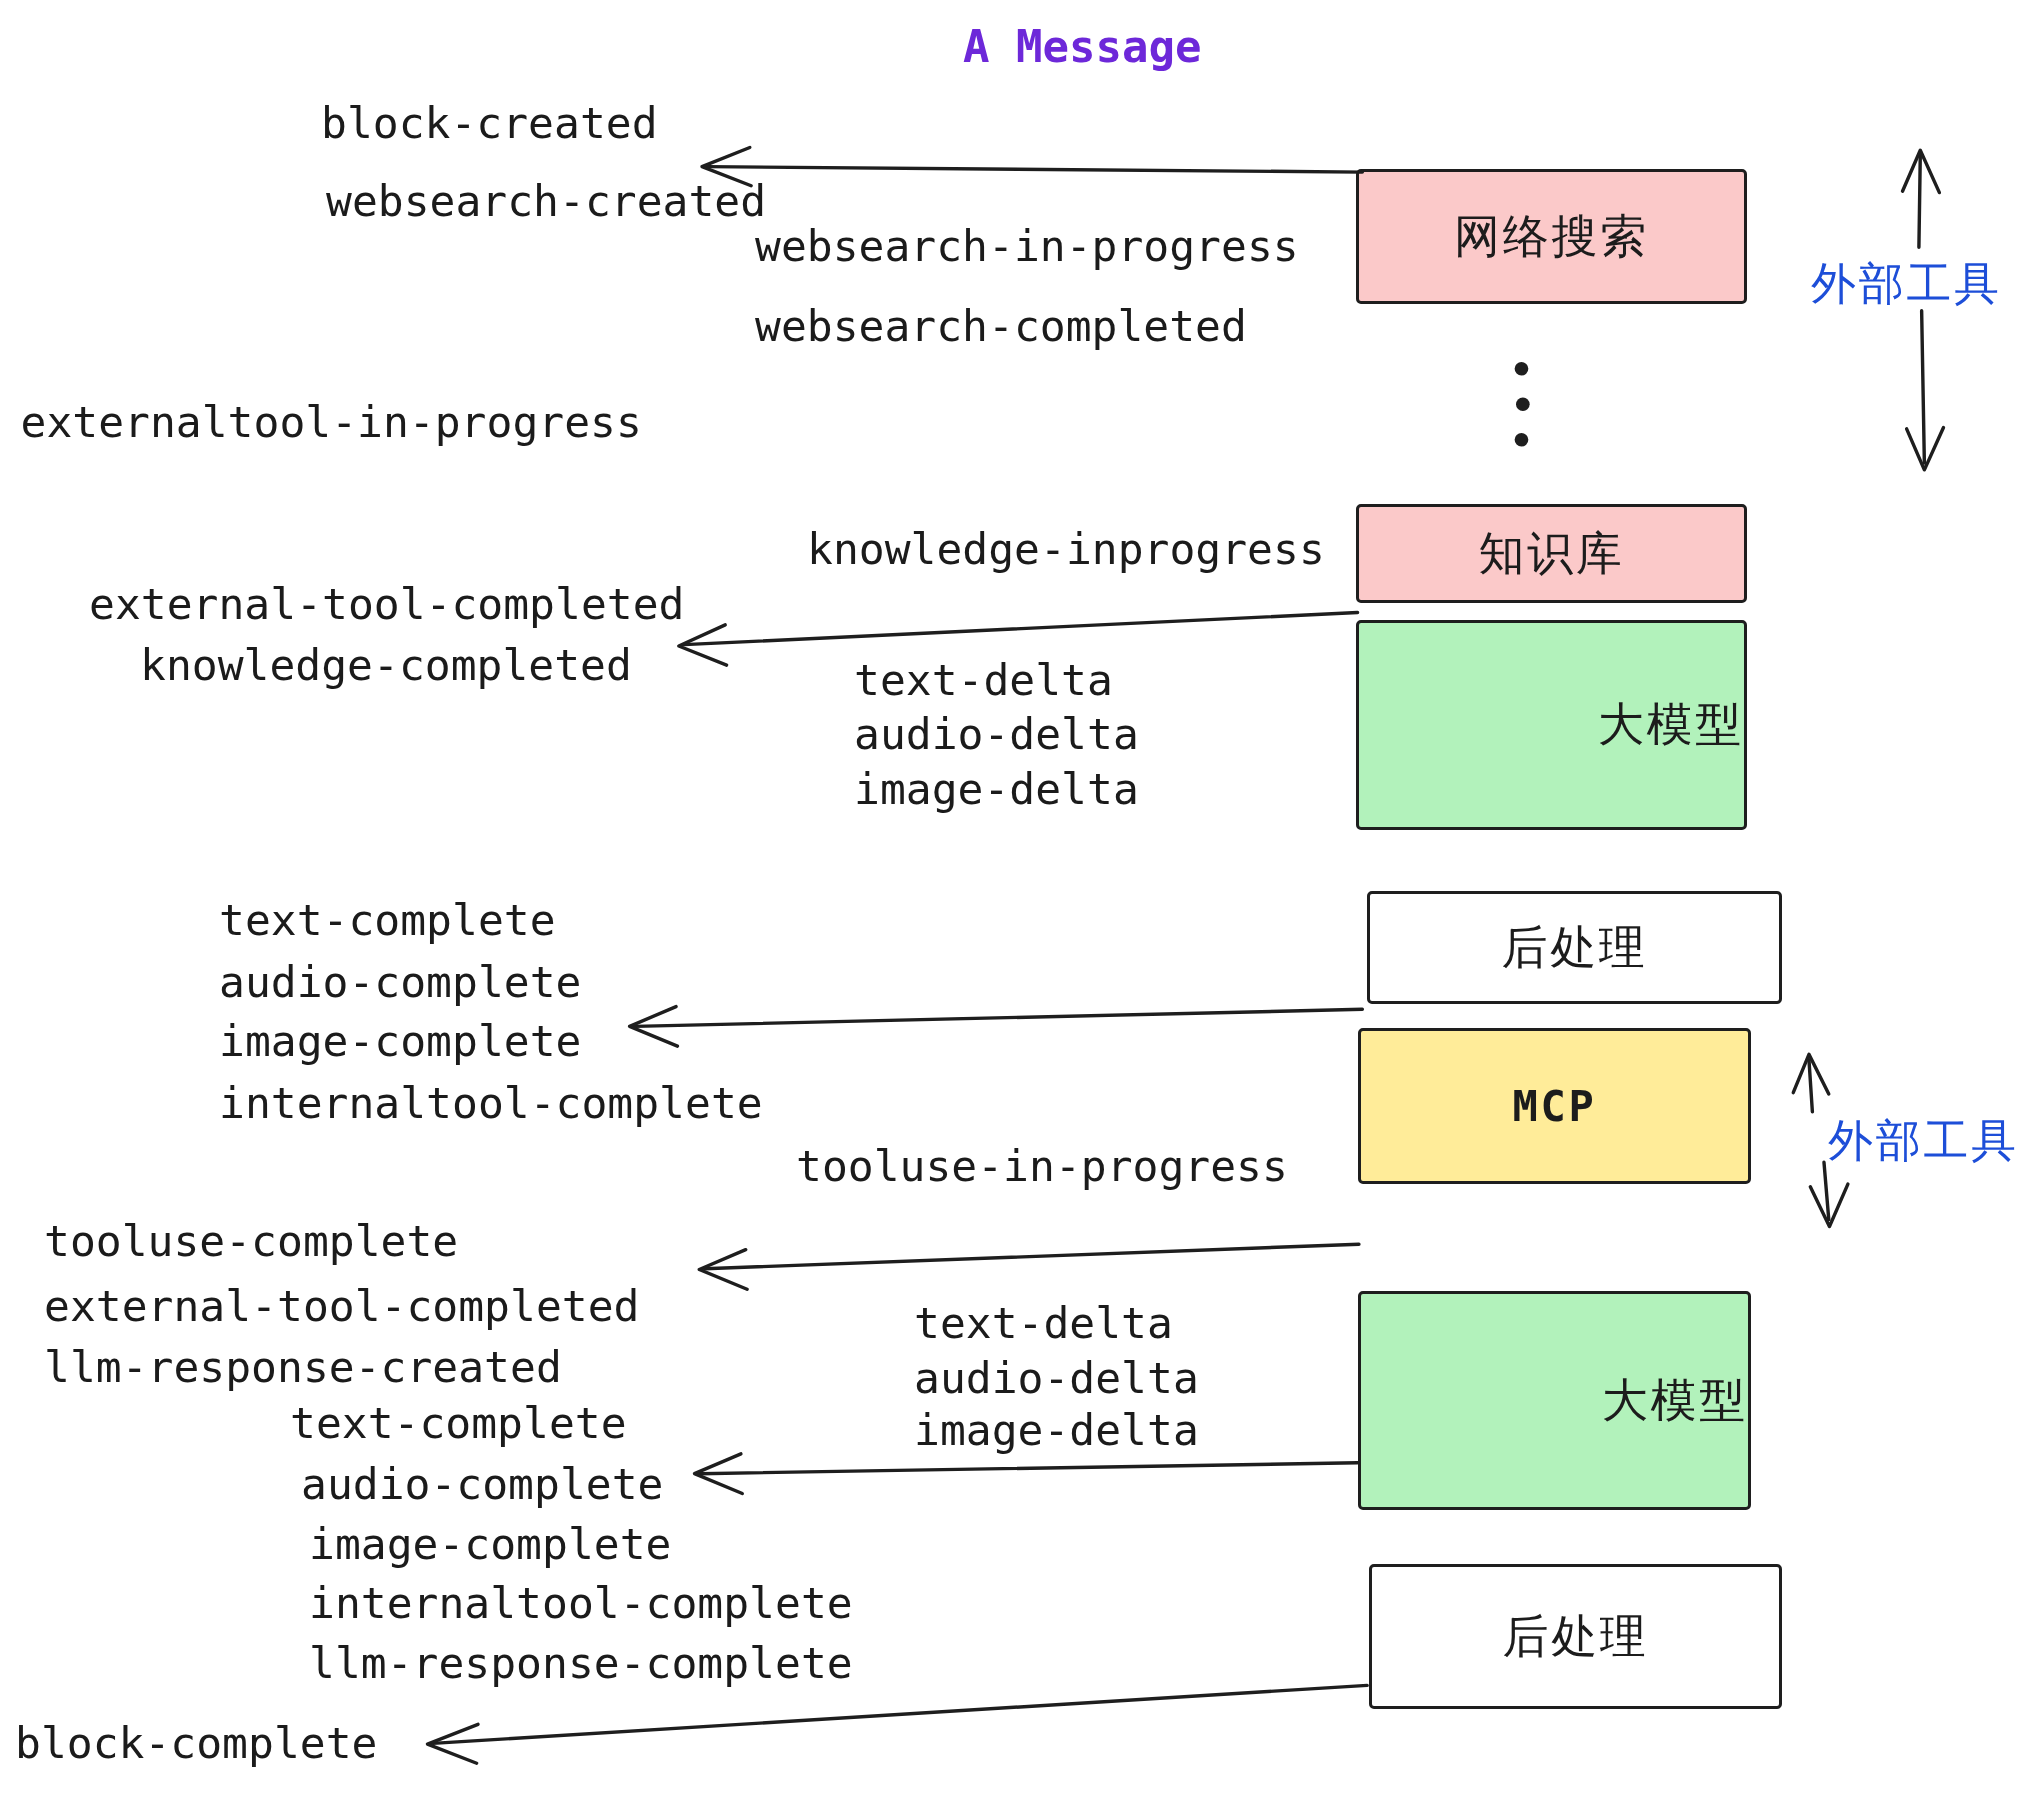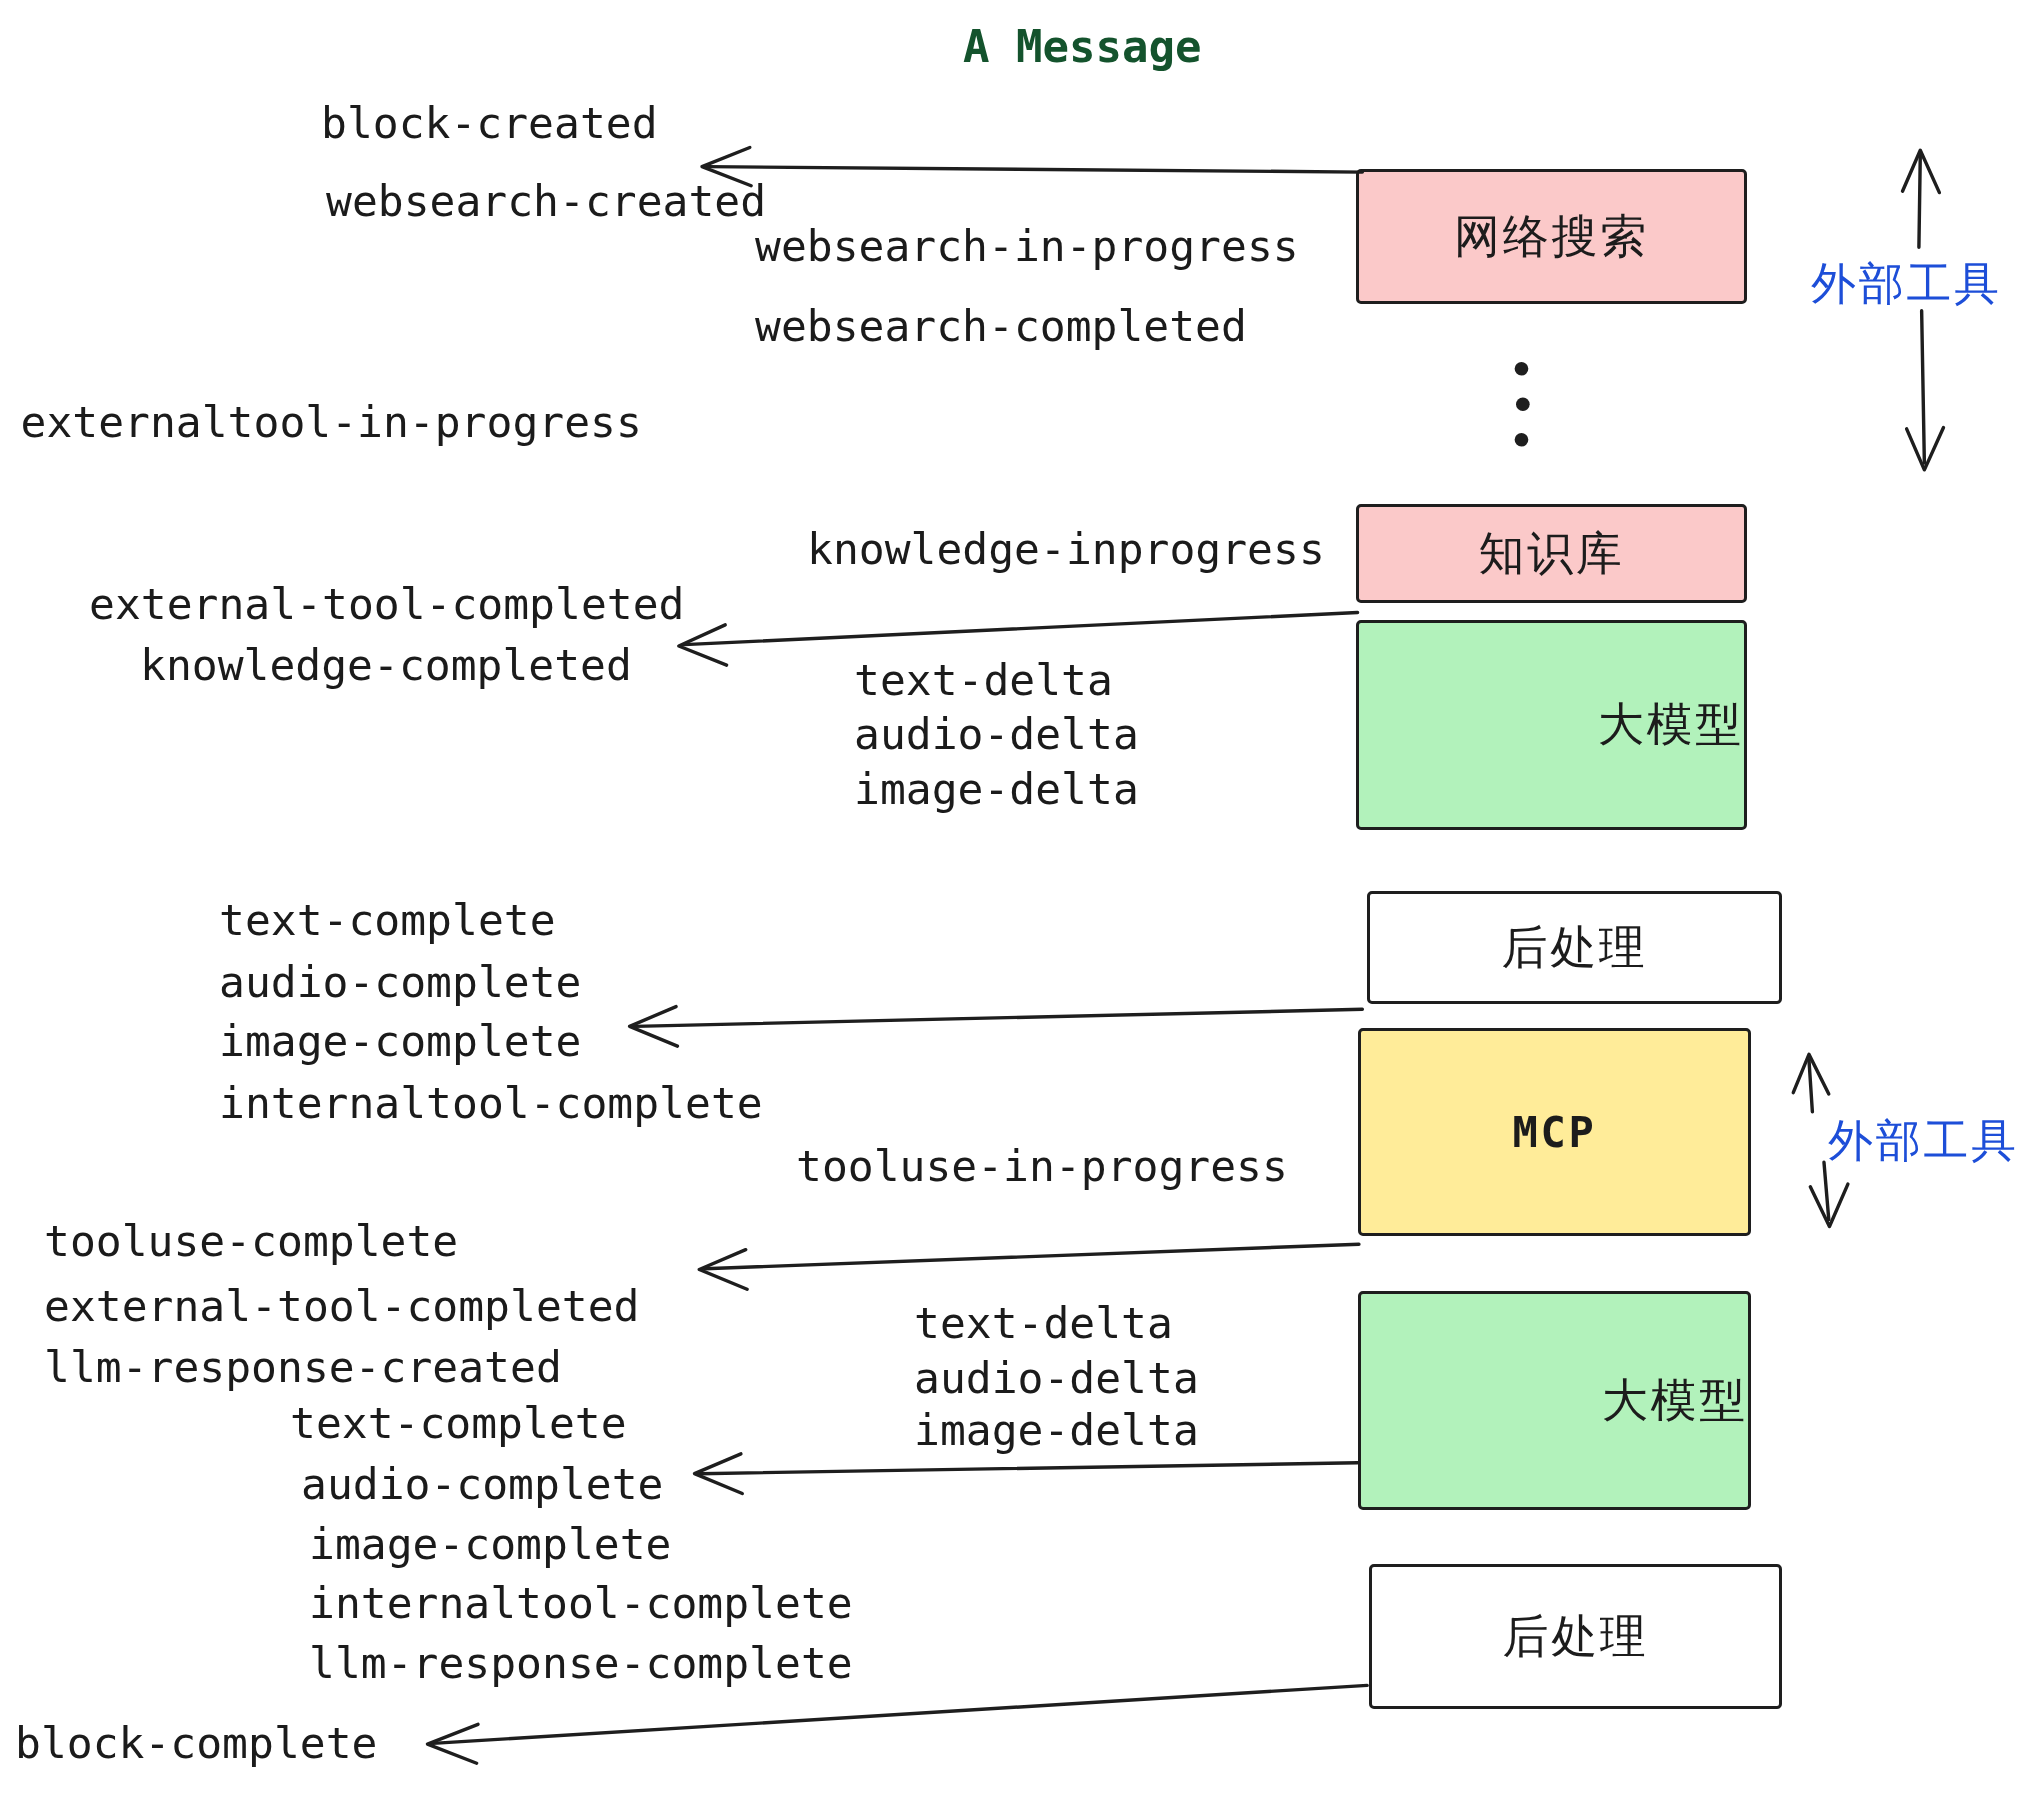--- a/index.html
+++ b/index.html
@@ -9,21 +9,21 @@
     height:1796px;
     background:#ffffff;
     overflow:hidden;
     font-family:"DejaVu Sans Mono","Liberation Mono",monospace;
   }
   .title{
     position:absolute;
     font-family:"DejaVu Sans Mono","Liberation Mono",monospace;
     font-size:44px;
     font-weight:bold;
-    color:#14532d;
+    color:#6d28d9;
     white-space:pre;
   }
   .ev{
     position:absolute;
     font-size:43px;
     line-height:1.05;
     color:#1b1b1b;
     white-space:pre;
     letter-spacing:0px;
   }
@@ -123,21 +123,21 @@
   </div>
   <div class="box pink" style="left:1356px;top:504px;width:391px;height:99px">
     <span>知识库</span>
   </div>
   <div class="box green" style="left:1356px;top:620px;width:391px;height:210px">
     <span>大模型</span>
   </div>
   <div class="box white" style="left:1367px;top:891px;width:415px;height:113px">
     <span>后处理</span>
   </div>
-  <div class="box yellow mcp" style="left:1358px;top:1028px;width:393px;height:208px">
+  <div class="box yellow mcp" style="left:1358px;top:1028px;width:393px;height:156px">
     <span>MCP</span>
   </div>
   <div class="box green" style="left:1358px;top:1291px;width:393px;height:219px">
     <span>大模型</span>
   </div>
   <div class="box white" style="left:1369px;top:1564px;width:413px;height:145px">
     <span>后处理</span>
   </div>
 
   <div class="side-label" style="left:1811px;top:254px">外部工具</div>

